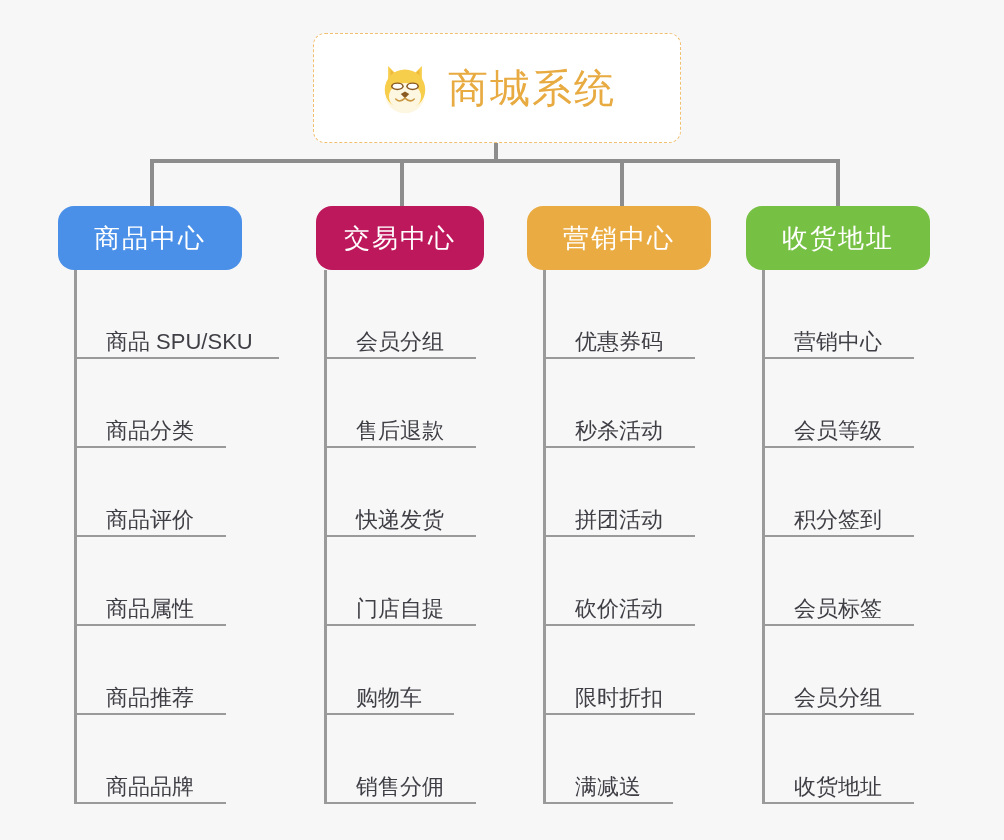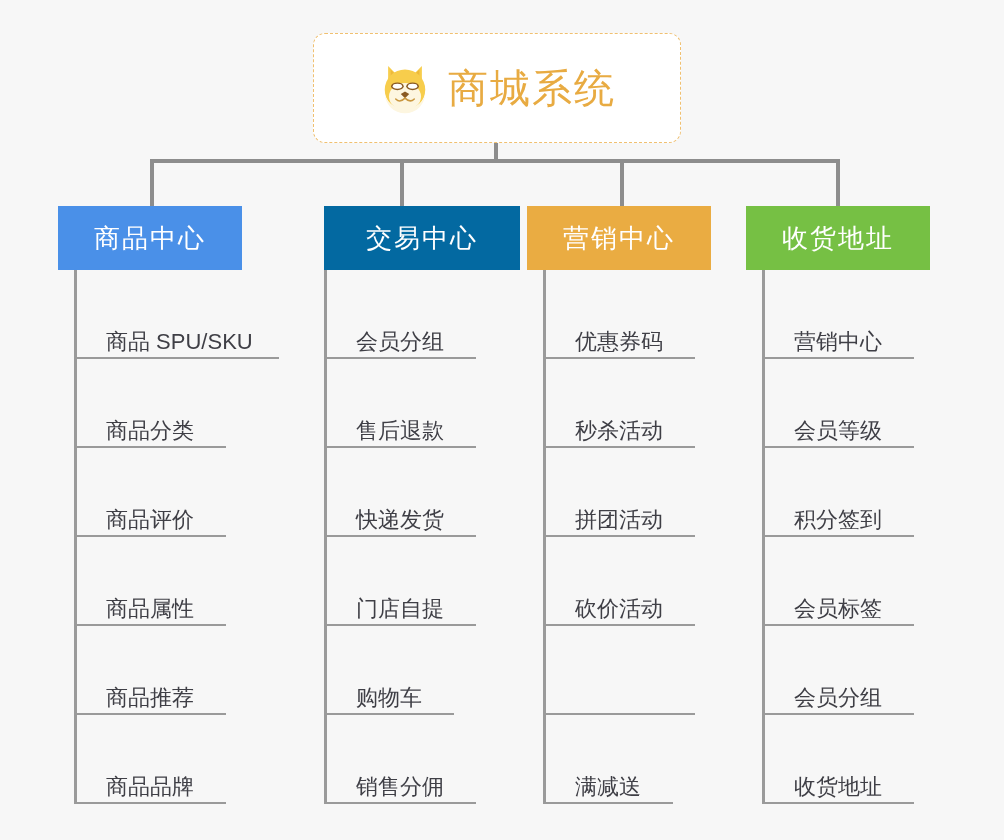--- a/index.html
+++ b/index.html
@@ -71,21 +71,21 @@
     top: 159px;
     width: 4px;
     height: 48px;
   }
 
   
   .cat-box {
     position: absolute;
     top: 206px;
     height: 64px;
-    border-radius: 0;
+    border-radius: 16px;
     display: flex;
     align-items: center;
     justify-content: center;
     color: #ffffff;
     font-size: 26px;
     letter-spacing: 2px;
     box-sizing: border-box;
   }
 
   
@@ -180,21 +180,21 @@
     <div class="leaf">
       <span class="leaf-label">商品推荐</span>
       <span class="leaf-rule" style="width:152px"></span>
     </div>
     <div class="leaf">
       <span class="leaf-label">商品品牌</span>
       <span class="leaf-rule" style="width:152px"></span>
     </div>
   </div>
 
-  <div class="cat-box" style="left:324px; width:196px; background:#0369a1">
+  <div class="cat-box" style="left:316px; width:168px; background:#be185d">
     <span>交易中心</span>
   </div>
   <div class="branch" style="left:324px; width:215px">
     <div class="branch-trunk" style="height:534px"></div>
     <div class="leaf">
       <span class="leaf-label">会员分组</span>
       <span class="leaf-rule" style="width:152px"></span>
     </div>
     <div class="leaf">
       <span class="leaf-label">售后退款</span>
@@ -233,20 +233,21 @@
     </div>
     <div class="leaf">
       <span class="leaf-label">拼团活动</span>
       <span class="leaf-rule" style="width:152px"></span>
     </div>
     <div class="leaf">
       <span class="leaf-label">砍价活动</span>
       <span class="leaf-rule" style="width:152px"></span>
     </div>
     <div class="leaf">
+      <span class="leaf-label">限时折扣</span>
       <span class="leaf-rule" style="width:152px"></span>
     </div>
     <div class="leaf">
       <span class="leaf-label">满减送</span>
       <span class="leaf-rule" style="width:130px"></span>
     </div>
   </div>
 
   <div class="cat-box" style="left:746px; width:184px; background:#76c044">
     <span>收货地址</span>

